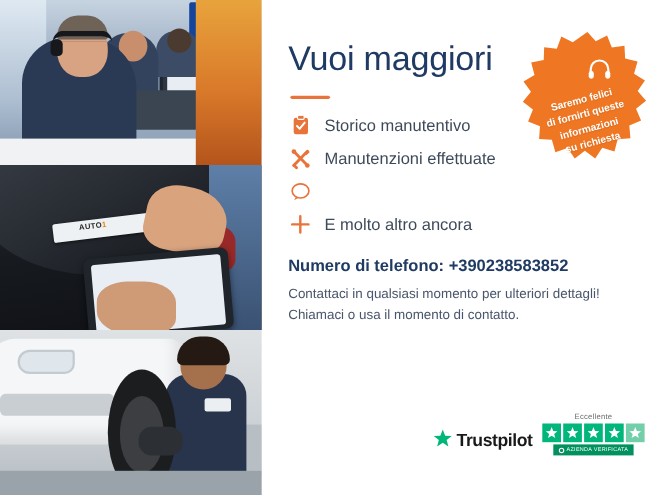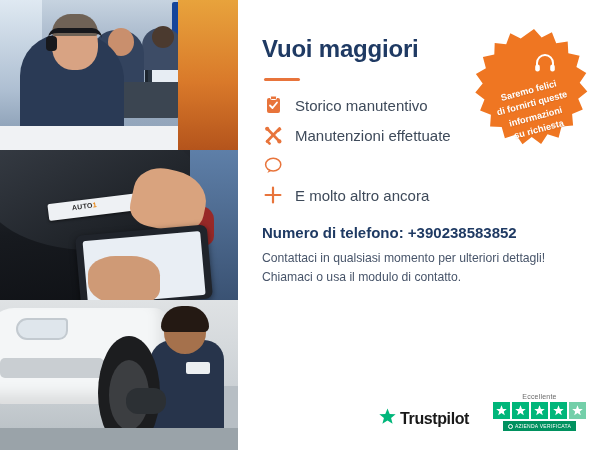--- a/index.html
+++ b/index.html
@@ -117,23 +117,23 @@
 
   
   .content {
     position: relative;
     flex: 1 1 auto;
     padding: 34px 22px 0 24px;
     background:#ffffff;
   }
   h1.headline {
     color:#1f3a63;
-    font-size: 24px;
+    font-size: 31px;
     line-height: 1.26;
-    font-weight: bold;
+    font-weight: normal;
     letter-spacing:-.2px;
     max-width: 205px;
   }
   .rule { width:36px; height:3px; background:#e8743b; margin:14px 0 13px 2px; border-radius:2px;}
 
   ul.features { list-style:none; }
   ul.features li {
     display:flex; align-items:center;
     margin-bottom: 8px;
     color:#3e4a5a; font-size:15px;
@@ -160,22 +160,22 @@
   .burst .hs-ic { position:absolute; left:50%; top:26px; transform:translateX(-50%); }
   .burst .btext {
     position:absolute; left:50%; top:57px; transform:translate(-50%,0) rotate(-15deg);
     width:100px; text-align:center;
     color:#ffffff; font-size:9.2px; font-weight:bold; line-height:1.45;
     text-shadow:0 1px 1px rgba(0,0,0,.10);
   }
 
   
   .trust {
-    position:absolute; right:14px; bottom:19px;
-    display:flex; align-items:flex-end; gap:24px;
+    position:absolute; right:14px; bottom:36px;
+    display:flex; align-items:flex-end; gap:9px;
   }
   .tp-left { display:flex; align-items:center; gap:4px; padding-bottom:2px; }
   .tp-word { color:#191919; font-size:16px; font-weight:bold; letter-spacing:-.4px; }
   .tp-right { display:flex; flex-direction:column; align-items:center; gap:2px;}
   .tp-cap { color:#6b6b6b; font-size:7px; letter-spacing:.2px; }
   .stars { display:flex; gap:2px; }
   .star-box { width:17px; height:17px; background:#00b67a; display:flex;
               align-items:center; justify-content:center; }
   .star-box.partial { background:#73cfa9; }
   .verif { background:#00915f; color:#fff; font-size:5px; letter-spacing:.25px;
@@ -295,21 +295,21 @@
 
     </ul>
 
     <div class="phone">
       <span>Numero di telefono:</span>
       <span class="num">+390238583852</span>
     </div>
 
     <div class="sub">
       <span>Contattaci in qualsiasi momento per ulteriori dettagli!</span><br>
-      <span>Chiamaci o usa il modulo di contatto.</span>
+      <span>Chiamaci o usa il momento di contatto.</span>
     </div>
 
     <div class="burst">
       <svg viewBox="0 0 124 124" width="124" height="124">
         <path fill="#ef7622" d="M62 2
           l7.6 8.6 10.3-5.4 4.3 11 11.5-1.6 0.6 11.6 11.3 2.6-3.2 11.2 9.9 6.1-6.6 9.6 7.6 8.8-9.1 7.3 4.6 10.7-10.7 4.6 1 11.5-11.6 1-2.9 11.2-11.1-3.5-6.4 9.7-9.4-6.9-9.2 7.1-6.6-9.6-11 3.7-3.2-11.2-11.6-0.7 0.8-11.6-10.8-4.4 4.4-10.8-9.2-7.1 7.4-9-6.8-9.4 10-5.9-3-11.3 11.4-2.4 0.4-11.6 11.5 1.4 4.1-11.1 10.4 5.2z"></path>
       </svg>
       <span class="hs-ic">
         <svg width="22" height="20" viewBox="0 0 22 20">
           <path d="M3 13 V10 a8 8 0 0 1 16 0 v3" fill="none" stroke="#fff" stroke-width="2" stroke-linecap="round"></path>

